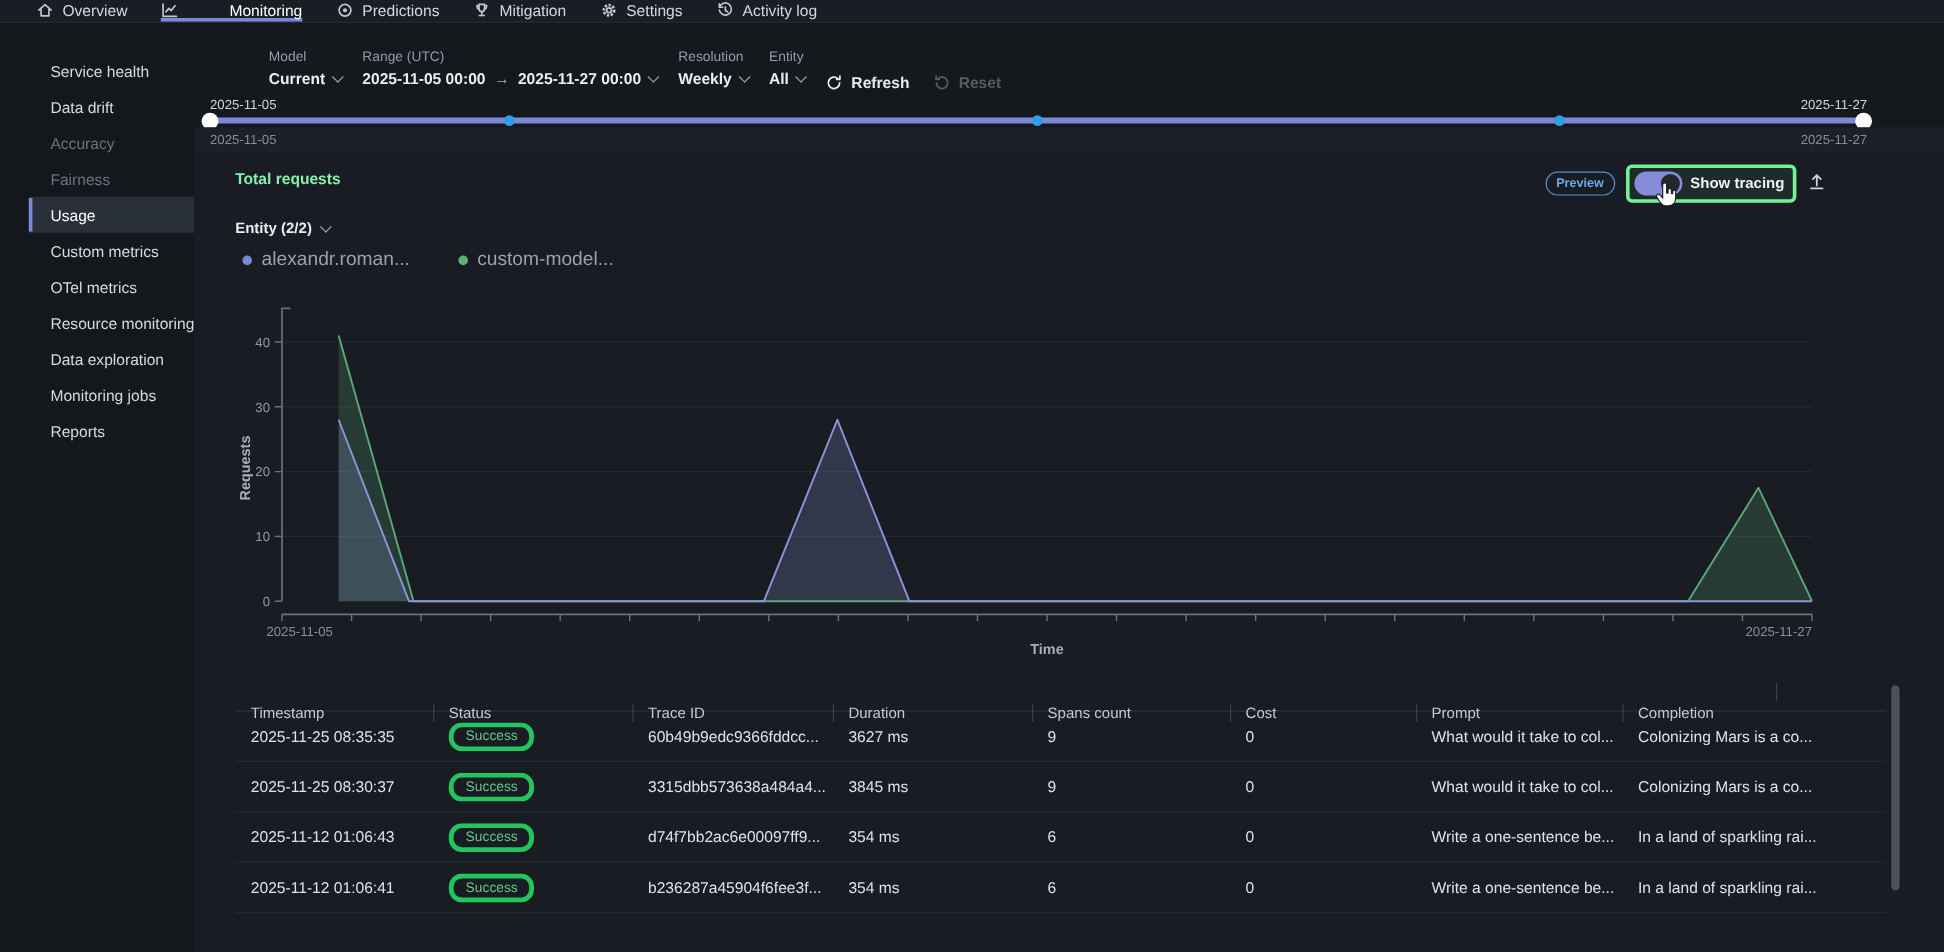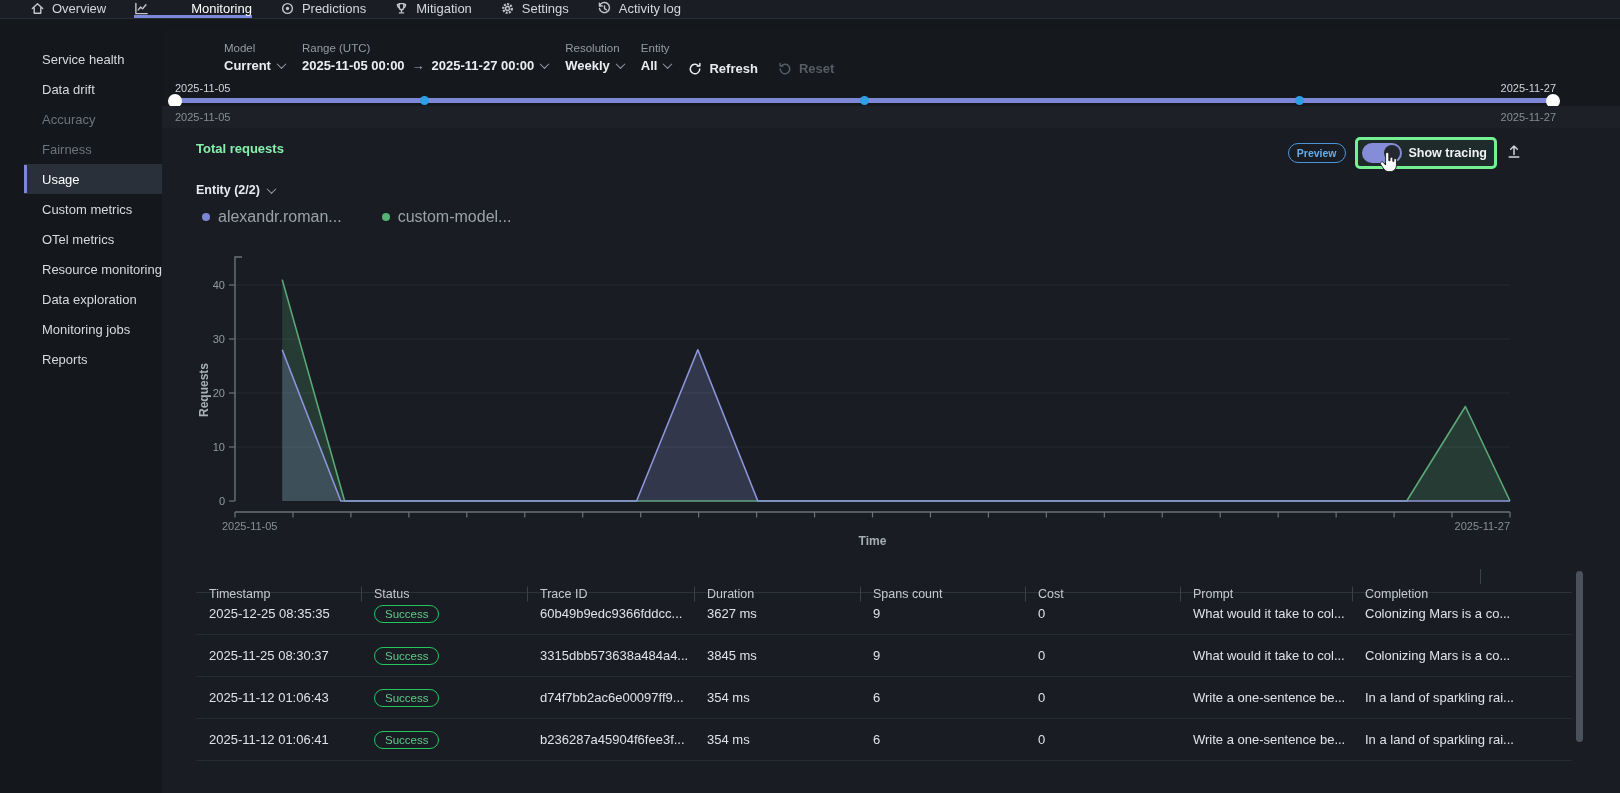--- a/index.html
+++ b/index.html
@@ -70,21 +70,21 @@
   
   .table{position:absolute;left:34px;top:432px;width:1376px;}
   .thead,.trow{display:grid;grid-template-columns:165px 166px 167px 166px 165px 155px 172px 220px;align-items:center;}
   .thead{height:32px;border-bottom:1px solid #2c323a;color:#c6cacf;font-size:12.5px;position:relative;}
   .thead>div{padding-left:13px;position:relative;margin-top:27px;}
   .thead>div:not(:first-child)::before{content:'';position:absolute;left:0;top:50%;
     transform:translateY(-50%);height:15px;width:1px;background:#3a414a;}
   .thead::after{content:'';position:absolute;left:1284px;top:9px;height:15px;width:1px;background:#3a414a;}
   .trow{height:41px;border-bottom:1px solid #242a31;font-size:13px;color:#dfe2e6;}
   .trow>div{padding-left:13px;white-space:nowrap;overflow:hidden;text-overflow:ellipsis;}
-  .status-pill{display:inline-block;padding:2px 10px;border:1px solid #22c55e;border-radius:11px;
+  .status-pill{display:inline-block;padding:2px 10px;border:4px solid #22c55e;border-radius:11px;
     color:#63c889;font-size:11.5px;}
   .scroll-thumb{position:absolute;left:1380px;top:11px;width:7px;height:171px;border-radius:4px;background:#4a515a;}
   svg text{font-family:"Liberation Sans",sans-serif;}
 </style>
 </head>
 <body>
 
 <div class="topnav">
   <div class="nav-item">
     <span>
@@ -321,21 +321,21 @@
         <div>Timestamp</div>
         <div>Status</div>
         <div>Trace ID</div>
         <div>Duration</div>
         <div>Spans count</div>
         <div>Cost</div>
         <div>Prompt</div>
         <div>Completion</div>
       </div>
       <div class="trow">
-        <div>2025-12-25 08:35:35</div>
+        <div>2025-11-25 08:35:35</div>
         <div><span class="status-pill">Success</span></div>
         <div>60b49b9edc9366fddcc...</div>
         <div>3627 ms</div>
         <div>9</div>
         <div>0</div>
         <div>What would it take to col...</div>
         <div>Colonizing Mars is a co...</div>
       </div>
       <div class="trow">
         <div>2025-11-25 08:30:37</div>

